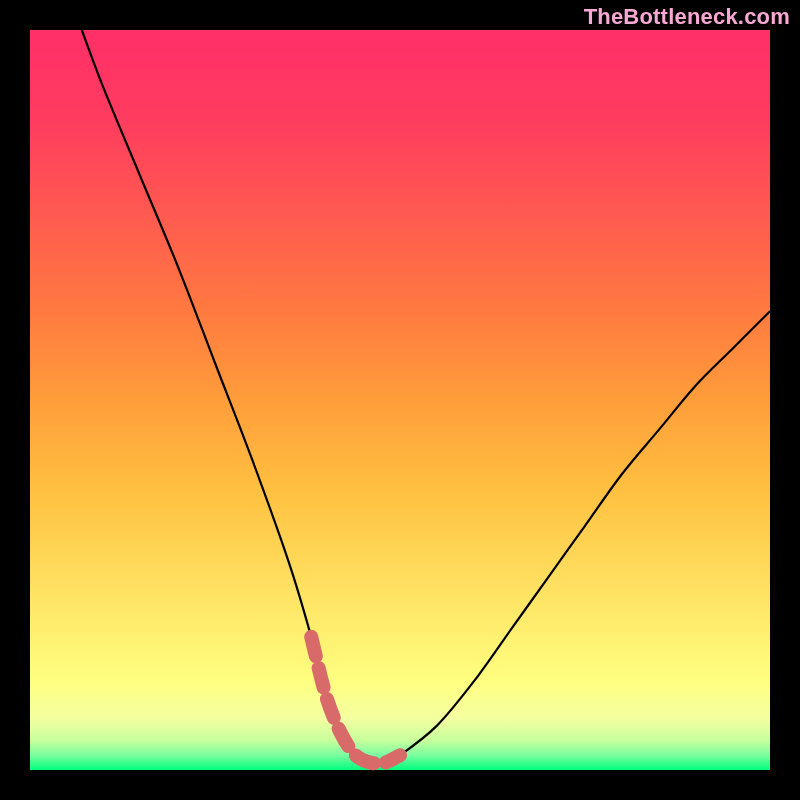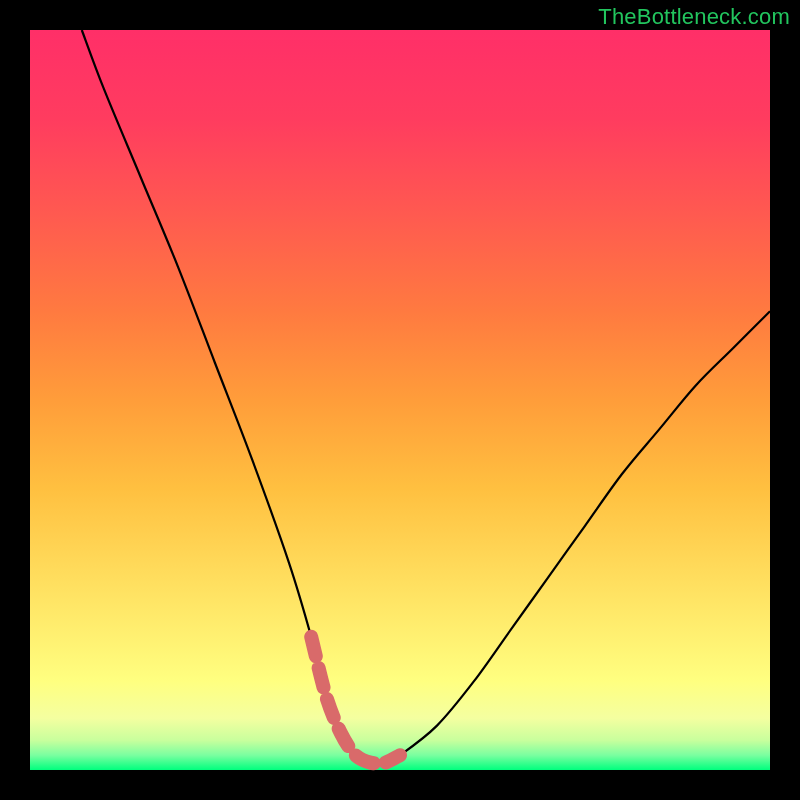--- a/index.html
+++ b/index.html
@@ -38,23 +38,23 @@
       #ff7a40 62%,
       #ff5a50 75%,
       #ff3c5f 88%,
       #ff2f68 100%
     );
   }
   .watermark {
     position: absolute;
     top: 4px;
     right: 10px;
-    color: #22c55e;
+    color: #f9a8d4;
     font-size: 22px;
-    font-weight: 400;
+    font-weight: 700;
     letter-spacing: 0.2px;
     user-select: none;
   }
   svg.curve {
     position: absolute;
     left: 0;
     top: 0;
     width: 740px;
     height: 740px;
     overflow: visible;

